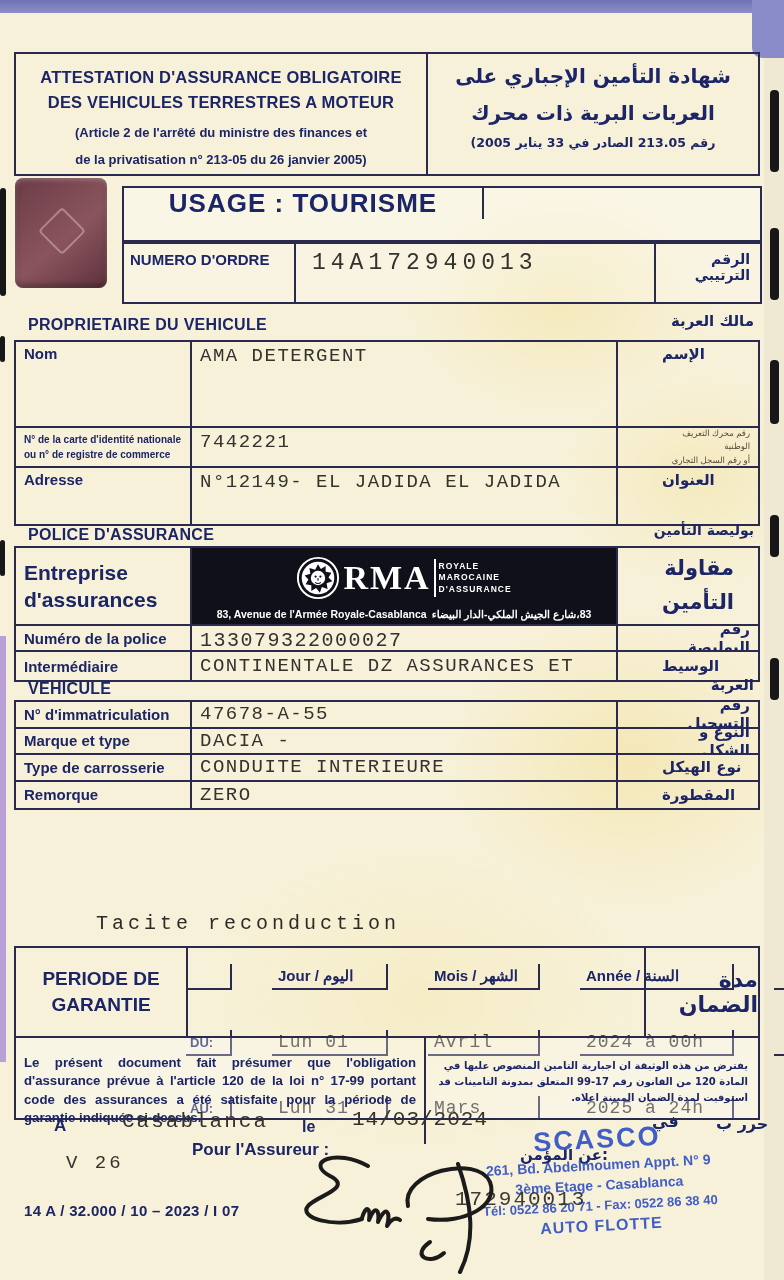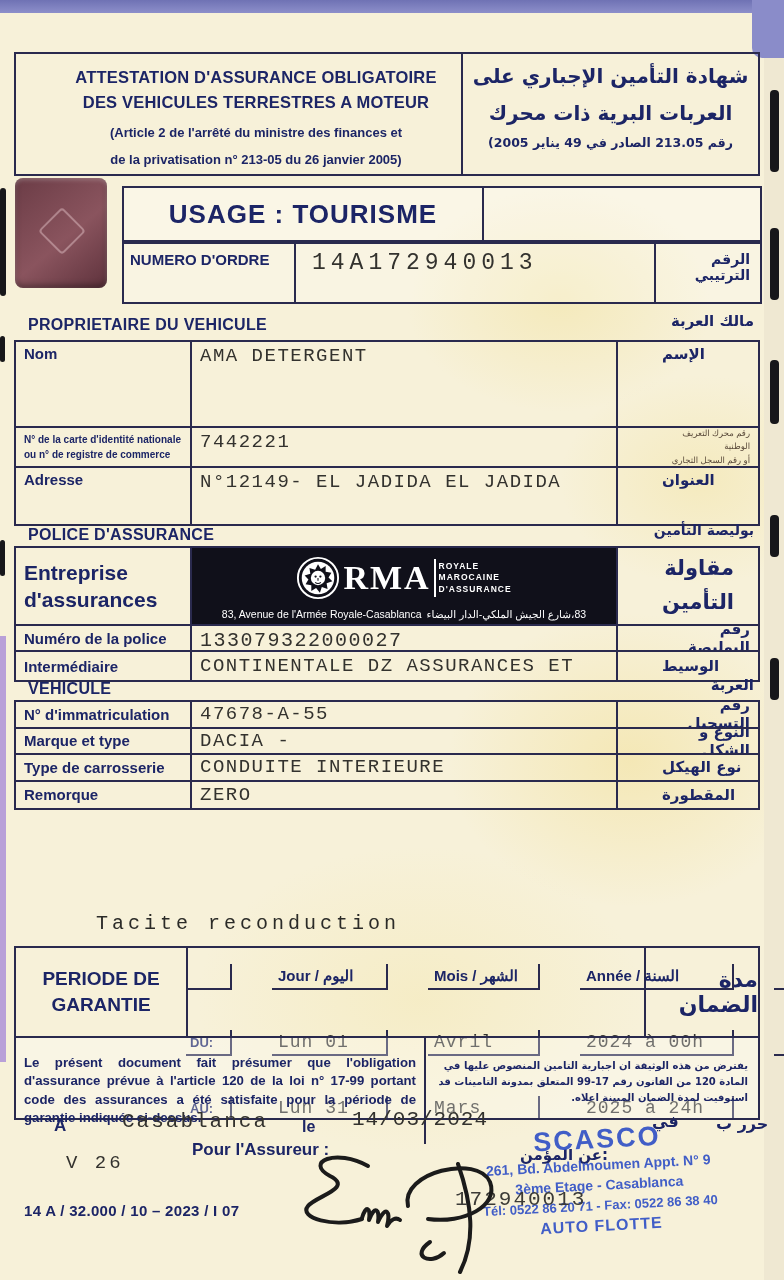--- a/index.html
+++ b/index.html
@@ -26,36 +26,36 @@
   .dash{position:absolute;background:#17171a;border-radius:4px;}
   .edge-left-purple{position:absolute;left:0;top:636px;width:6px;height:426px;background:#b9a0d8;}
 
   .fr{color:var(--navy);font-family:"Liberation Sans",sans-serif;}
   .b7{font-weight:700;} .b8{font-weight:800;}
   .typed{font-family:"Liberation Mono","DejaVu Sans Mono",monospace;color:#33322e;}
   .ar{font-family:"DejaVu Sans",sans-serif;color:var(--navy);font-weight:700;direction:rtl;}
 
   
   .hdr-box{position:absolute;left:14px;top:52px;width:742px;height:120px;border:2px solid var(--line);display:flex;}
-  .hdr-fr{width:410px;border-right:2px solid var(--line);text-align:center;padding-top:11px;padding-left:35px;}
+  .hdr-fr{width:410px;border-right:2px solid var(--line);text-align:center;padding-top:11px;}
   .hdr-fr .t{font-size:16.5px;line-height:1.5;letter-spacing:.2px;}
   .hdr-fr .s{font-size:13px;line-height:1.45;font-weight:600;margin-top:9px;}
   .hdr-ar{flex:1;text-align:center;padding-top:4px;}
   .hdr-ar .t{font-size:20px;line-height:1.85;}
   .hdr-ar .s{font-size:12.5px;line-height:1.5;font-weight:600;margin-top:2px;}
 
   
   .sticker{position:absolute;left:15px;top:178px;width:92px;height:110px;border-radius:8px;
     background:linear-gradient(140deg,#6b3c46 0%,#8a545e 55%,#5e323c 100%);
     box-shadow:inset 0 2px 4px rgba(255,255,255,.25), inset 0 -3px 6px rgba(0,0,0,.35);}
   .sticker::after{content:"";position:absolute;left:30px;top:36px;width:30px;height:30px;
     border:2px solid rgba(230,200,205,.45);transform:rotate(45deg);border-radius:4px;}
 
   
-  .usage-box{position:absolute;left:122px;top:186px;width:636px;height:52px;border:2px solid var(--line);display:flex;background:rgba(255,255,255,.35);}
+  .usage-box{position:absolute;left:122px;top:186px;width:636px;height:52px;border:2px solid var(--line);display:flex;background:rgba(255,255,255,.35);flex-direction:column;}
   .usage-fr{width:358px;border-right:2px solid var(--line);display:flex;align-items:center;justify-content:center;font-size:26px;letter-spacing:1px;}
   .usage-ar{flex:1;display:flex;align-items:center;justify-content:center;font-size:27px;}
   .order-box{position:absolute;left:122px;top:242px;width:636px;height:58px;border:2px solid var(--line);display:flex;background:rgba(255,255,255,.25);}
   .order-label{width:160px;border-right:2px solid var(--line);font-size:15px;padding:7px 4px 0 6px;}
   .order-value{width:342px;border-right:2px solid var(--line);font-size:23px;letter-spacing:5px;padding:6px 0 0 16px;}
   .order-ar{flex:1;font-size:14px;padding:7px 10px 0 0;text-align:right;}
 
   
   .sec-fr{position:absolute;left:28px;font-size:16px;letter-spacing:.3px;}
   .sec-ar{position:absolute;right:30px;font-size:15px;}
@@ -77,21 +77,21 @@
 
   .ent-label{font-size:21px;line-height:1.3;}
   .ent-ar{font-size:21px;line-height:1.6;}
 
   
   .banner{background:#10101a;color:#fff;display:flex;flex-direction:column;padding:0 !important;}
   .banner-main{flex:1;display:flex;align-items:center;justify-content:center;gap:3px;}
   .rma-word{font-family:"Liberation Serif","DejaVu Serif",serif;font-size:34px;font-weight:700;letter-spacing:2px;}
   .rma-div{width:2px;height:38px;background:#fff;}
   .rma-tag{font-size:8.5px;letter-spacing:1px;line-height:1.3;font-weight:600;}
-  .banner-addr{font-size:10.5px;text-align:center;padding-bottom:4px;display:flex;justify-content:center;gap:5px;font-weight:400;}
+  .banner-addr{font-size:10.5px;text-align:center;padding-bottom:4px;display:flex;justify-content:center;gap:5px;font-weight:700;}
 
   
   .tacite{position:absolute;left:96px;top:912px;font-size:20px;letter-spacing:4px;color:#2b2b28;}
 
   
   .per{position:absolute;left:14px;top:946px;width:742px;height:88px;border:2px solid var(--line);}
   .per-title{position:absolute;left:0;top:0;width:170px;height:100%;border-right:2px solid var(--line);display:flex;flex-direction:column;align-items:center;justify-content:center;font-size:19px;line-height:1.35;}
   .per-arcell{position:absolute;right:0;top:0;width:112px;height:100%;border-left:2px solid var(--line);display:flex;align-items:center;justify-content:center;font-size:22px;}
   .per-mid{position:absolute;left:170px;top:16px;right:112px;height:100%;display:grid;grid-template-columns:46px 116px 112px 154px 1fr;grid-template-rows:26px 1fr 1fr;gap:40px;}
   .pc{border-right:2px solid var(--line);border-bottom:2px solid var(--line);display:flex;align-items:center;padding:0 6px;overflow:hidden;}
@@ -150,21 +150,21 @@
   <div class="hdr-box">
     <div class="hdr-fr">
       <div class="fr b8 t">ATTESTATION D'ASSURANCE OBLIGATOIRE</div>
       <div class="fr b8 t">DES VEHICULES TERRESTRES A MOTEUR</div>
       <div class="fr s">(Article 2 de l'arrêté du ministre des finances et</div>
       <div class="fr s">de la privatisation n° 213-05 du 26 janvier 2005)</div>
     </div>
     <div class="hdr-ar">
       <div class="ar t" dir="rtl">شهادة التأمين الإجباري على</div>
       <div class="ar t" dir="rtl">العربات البرية ذات محرك</div>
-      <div class="ar s" dir="rtl">رقم 213.05 الصادر في 49 يناير 2005)</div>
+      <div class="ar s" dir="rtl">رقم 213.05 الصادر في 33 يناير 2005)</div>
     </div>
   </div>
 
   <div class="sticker"></div>
 
   <div class="usage-box">
     <div class="usage-fr fr b8">USAGE : TOURISME</div>
   </div>
 
   <div class="order-box">

